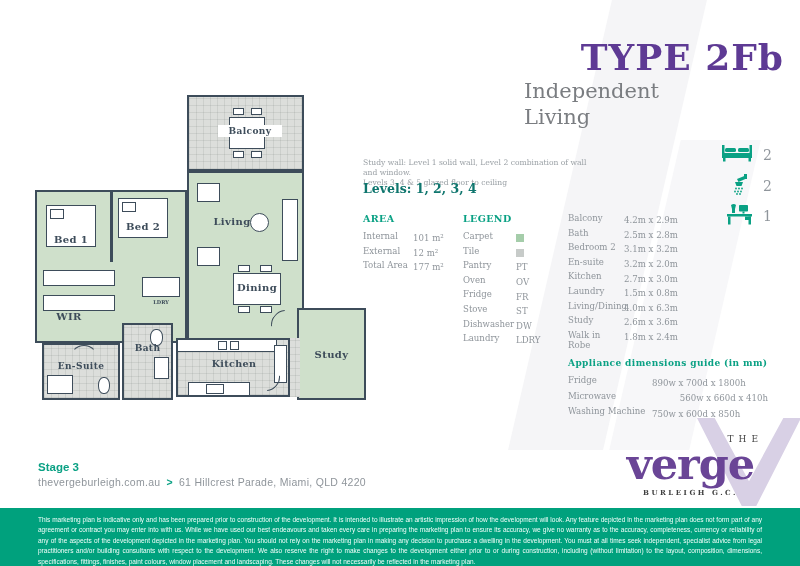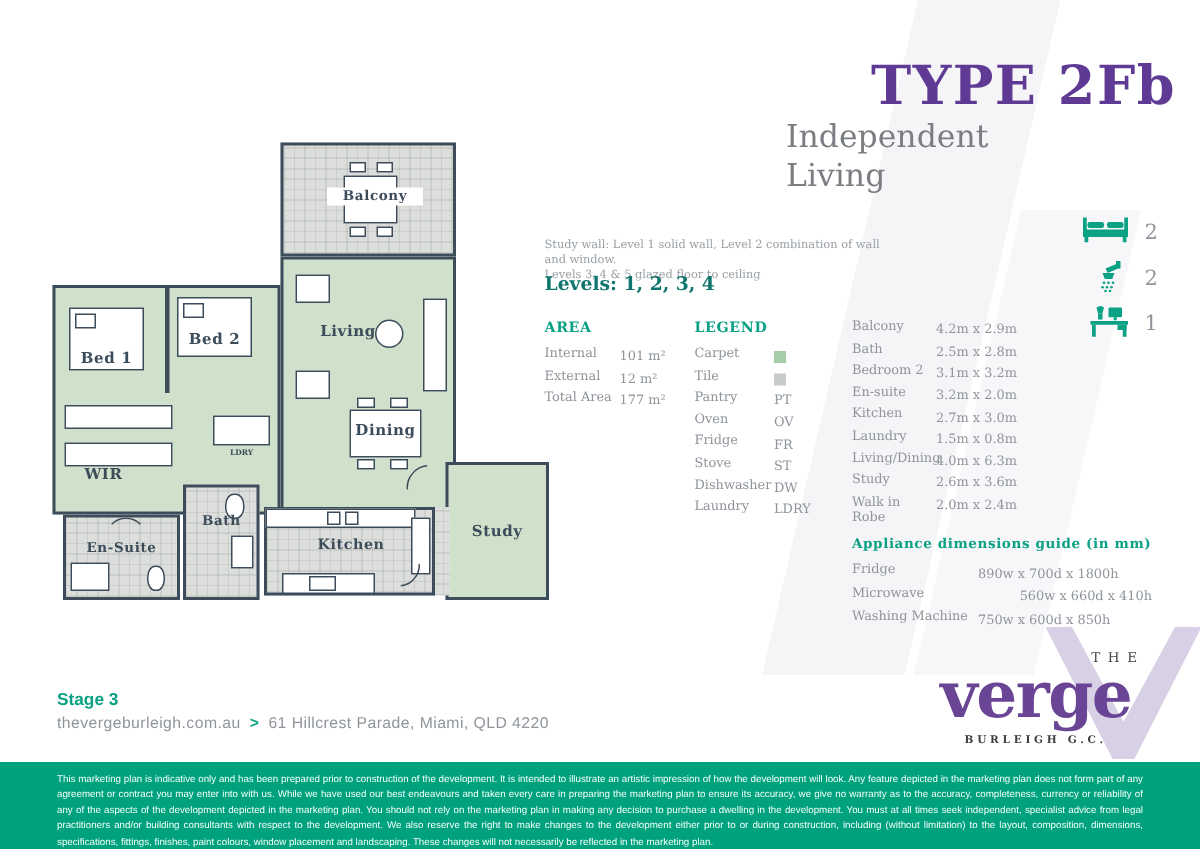--- a/index.html
+++ b/index.html
@@ -209,21 +209,21 @@
       <div class="trow">
         <span class="tlabel">Living/Dining</span>
         <span class="tvalue">4.0m x 6.3m</span>
       </div>
       <div class="trow">
         <span class="tlabel">Study</span>
         <span class="tvalue">2.6m x 3.6m</span>
       </div>
       <div class="trow">
         <span class="tlabel">Walk in Robe</span>
-        <span class="tvalue">2.0m x 2.4m</span>
+        <span class="tvalue">1.8m x 2.4m</span>
       </div>
     </div>
 </div>
 <div class="abs" style="left:568px;top:358px;width:200px;--lw:84px;z-index:2;">
   <div class="thead" style="font-size:9px;">Appliance dimensions guide (in mm)</div>
   <div style="--rh:15.5px;">
       <div class="trow" style="height: 15.5px;">
         <span class="tlabel">Fridge</span>
         <span class="tvalue">890w x 700d x 1800h</span>
       </div>

